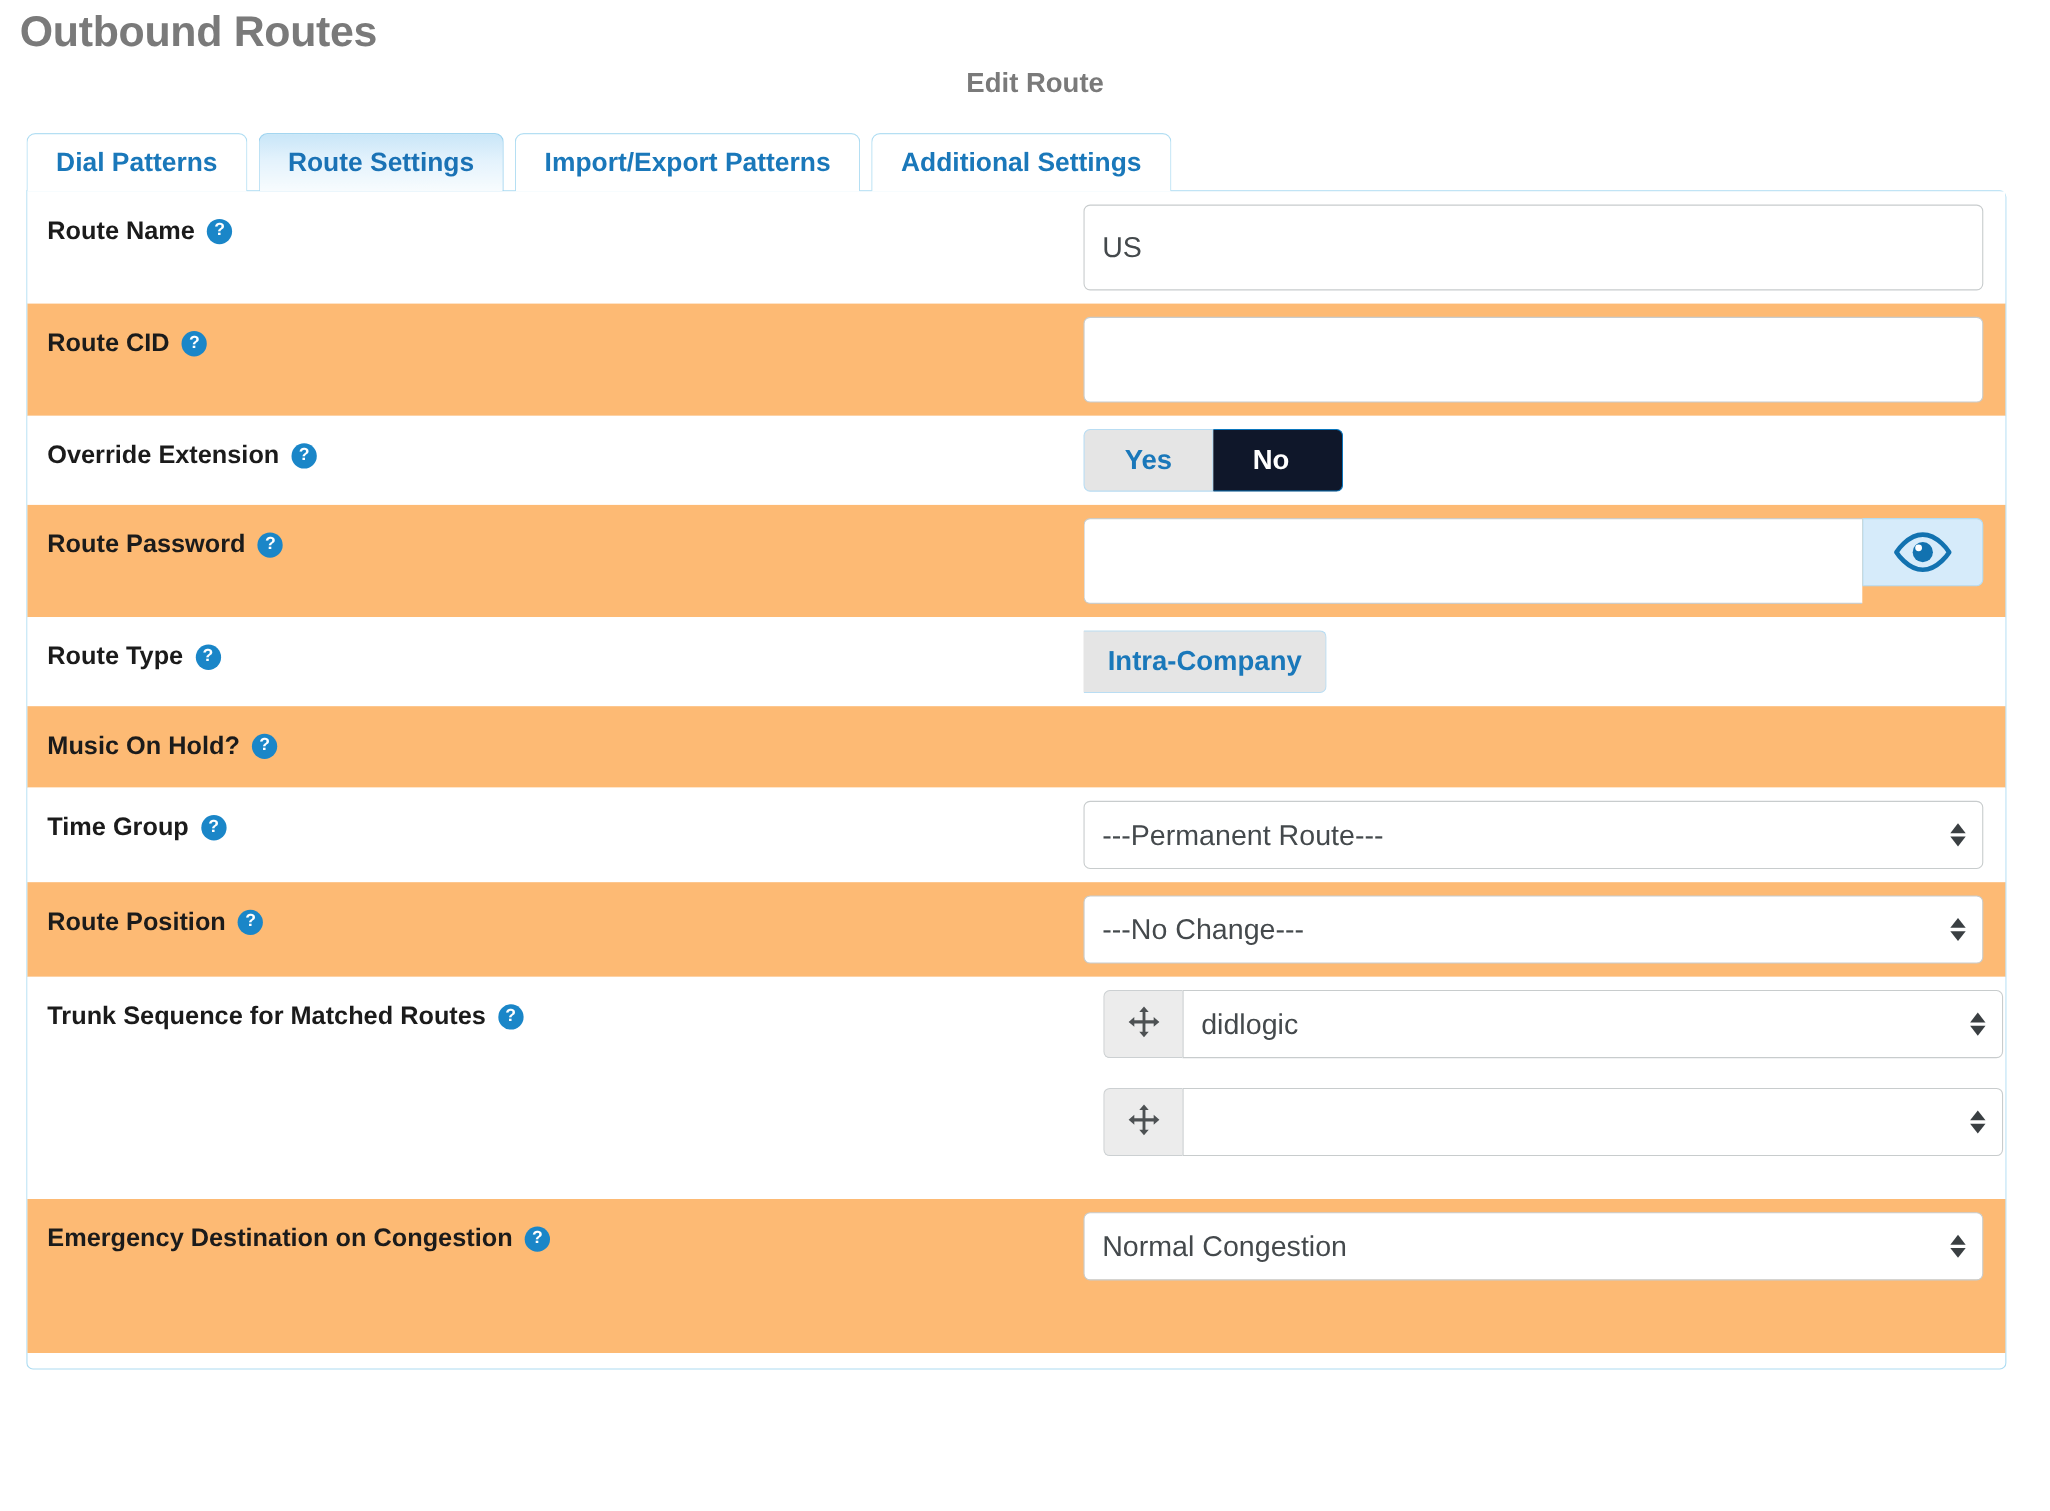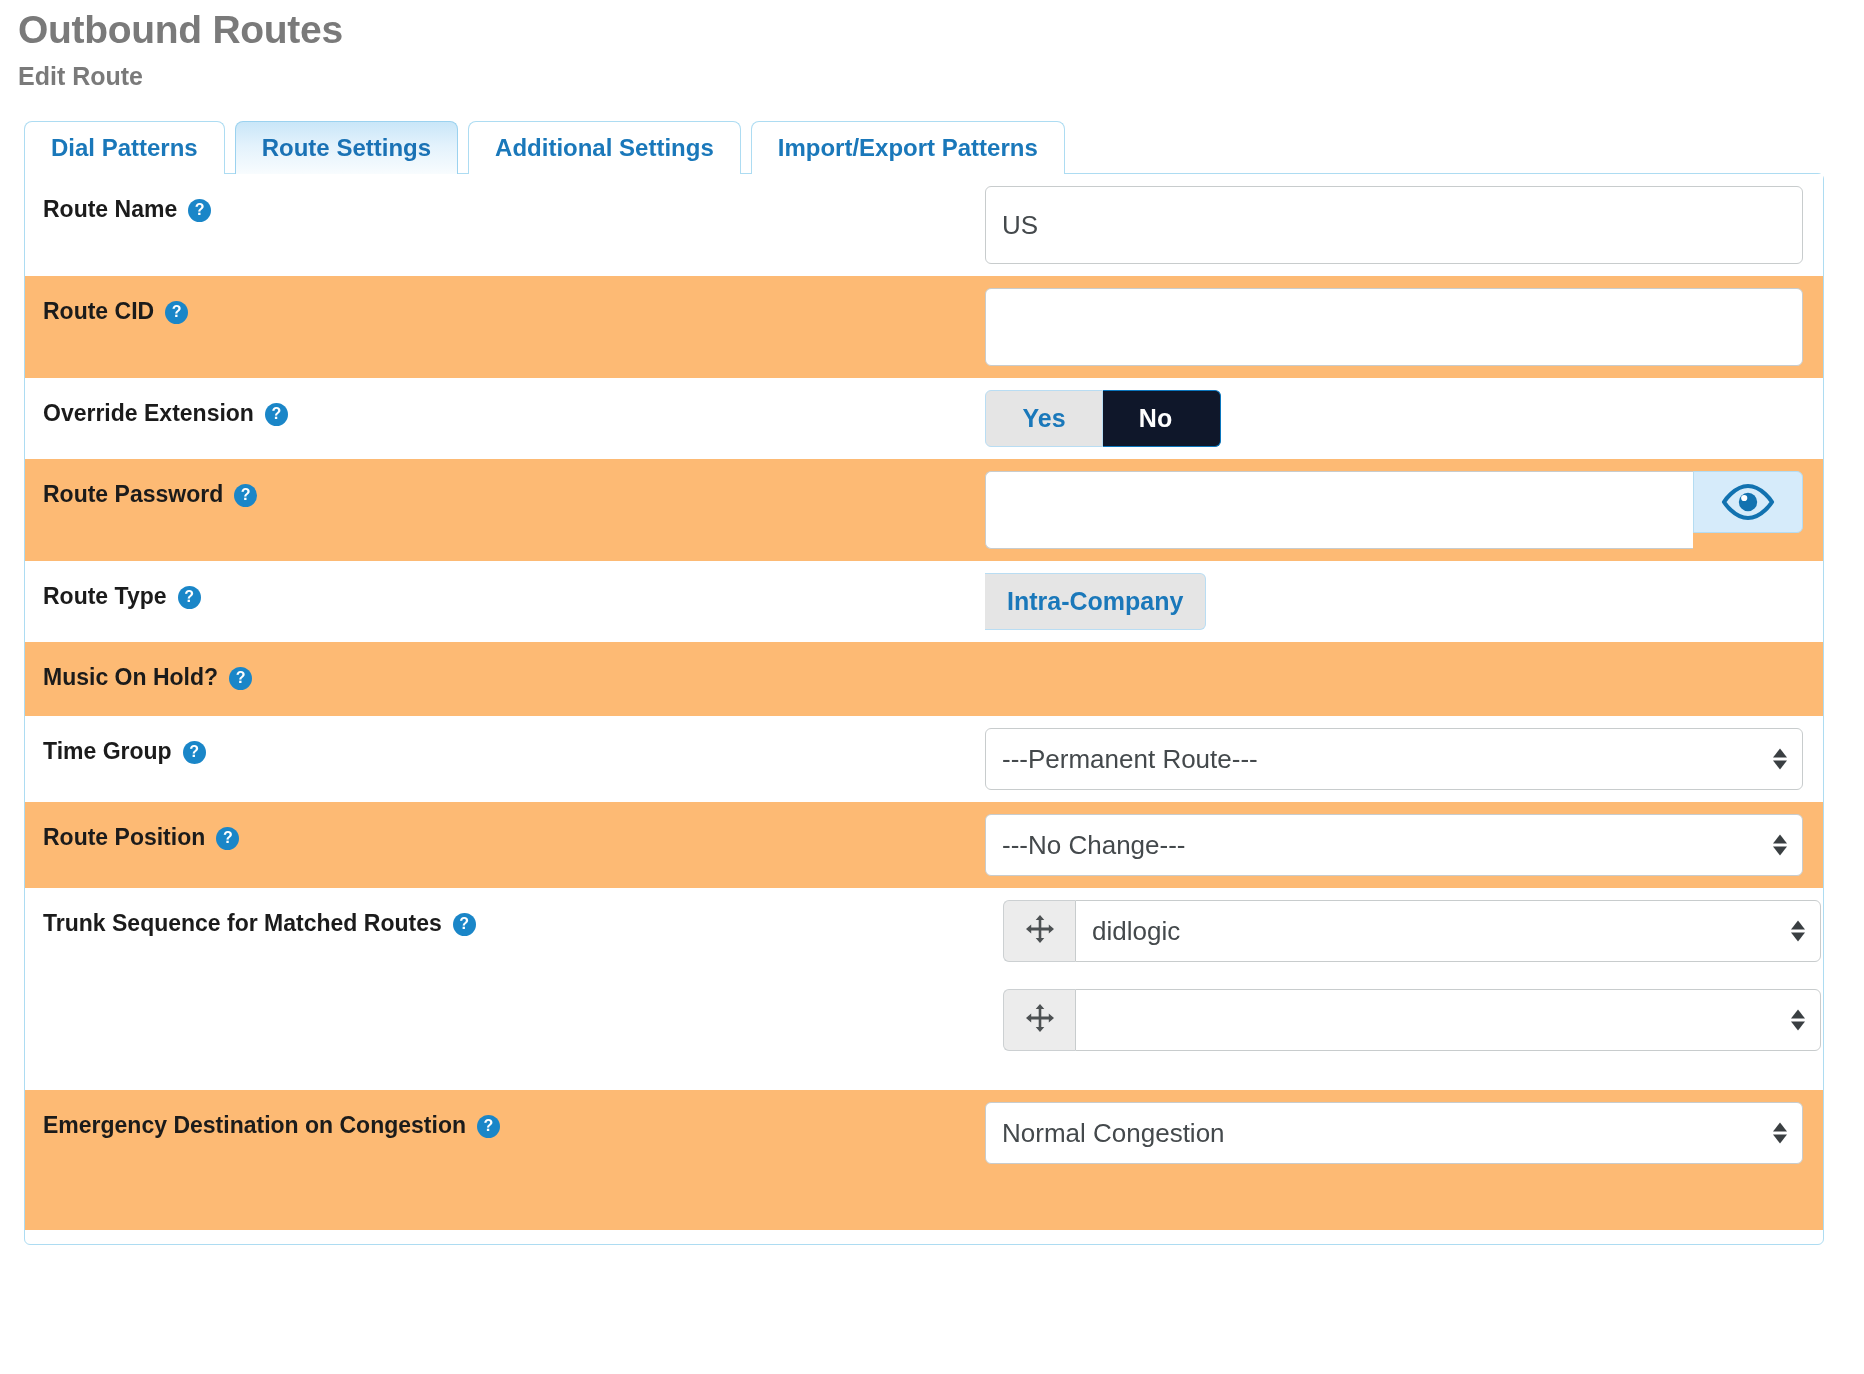--- a/index.html
+++ b/index.html
@@ -22,20 +22,21 @@
     letter-spacing: -0.3px;
     line-height: 1.15;
   }
   .page-subtitle {
     font-size: 25px;
     font-weight: bold;
     color: #7a7a7a;
     margin: 0;
     padding: 10px 0 0 18px;
     line-height: 1.1;
+    text-align: center;
   }
 
   
   .tab-strip {
     margin: 31px 0 0 24px;
     display: flex;
     align-items: flex-end;
     position: relative;
     z-index: 3;
     height: 53px;
@@ -259,24 +260,24 @@
   <h2 class="page-subtitle">Edit Route</h2>
 
   <div class="tab-strip">
     <div class="tab">
       <span>Dial Patterns</span>
     </div>
     <div class="tab active">
       <span>Route Settings</span>
     </div>
     <div class="tab">
+      <span>Import/Export Patterns</span>
+    </div>
+    <div class="tab">
       <span>Additional Settings</span>
-    </div>
-    <div class="tab">
-      <span>Import/Export Patterns</span>
     </div>
   </div>
 
   <div class="panel">
 
     <div class="row">
       <div class="row-label">
         <span>Route Name</span>
         <span class="help-icon">?</span>
       </div>

